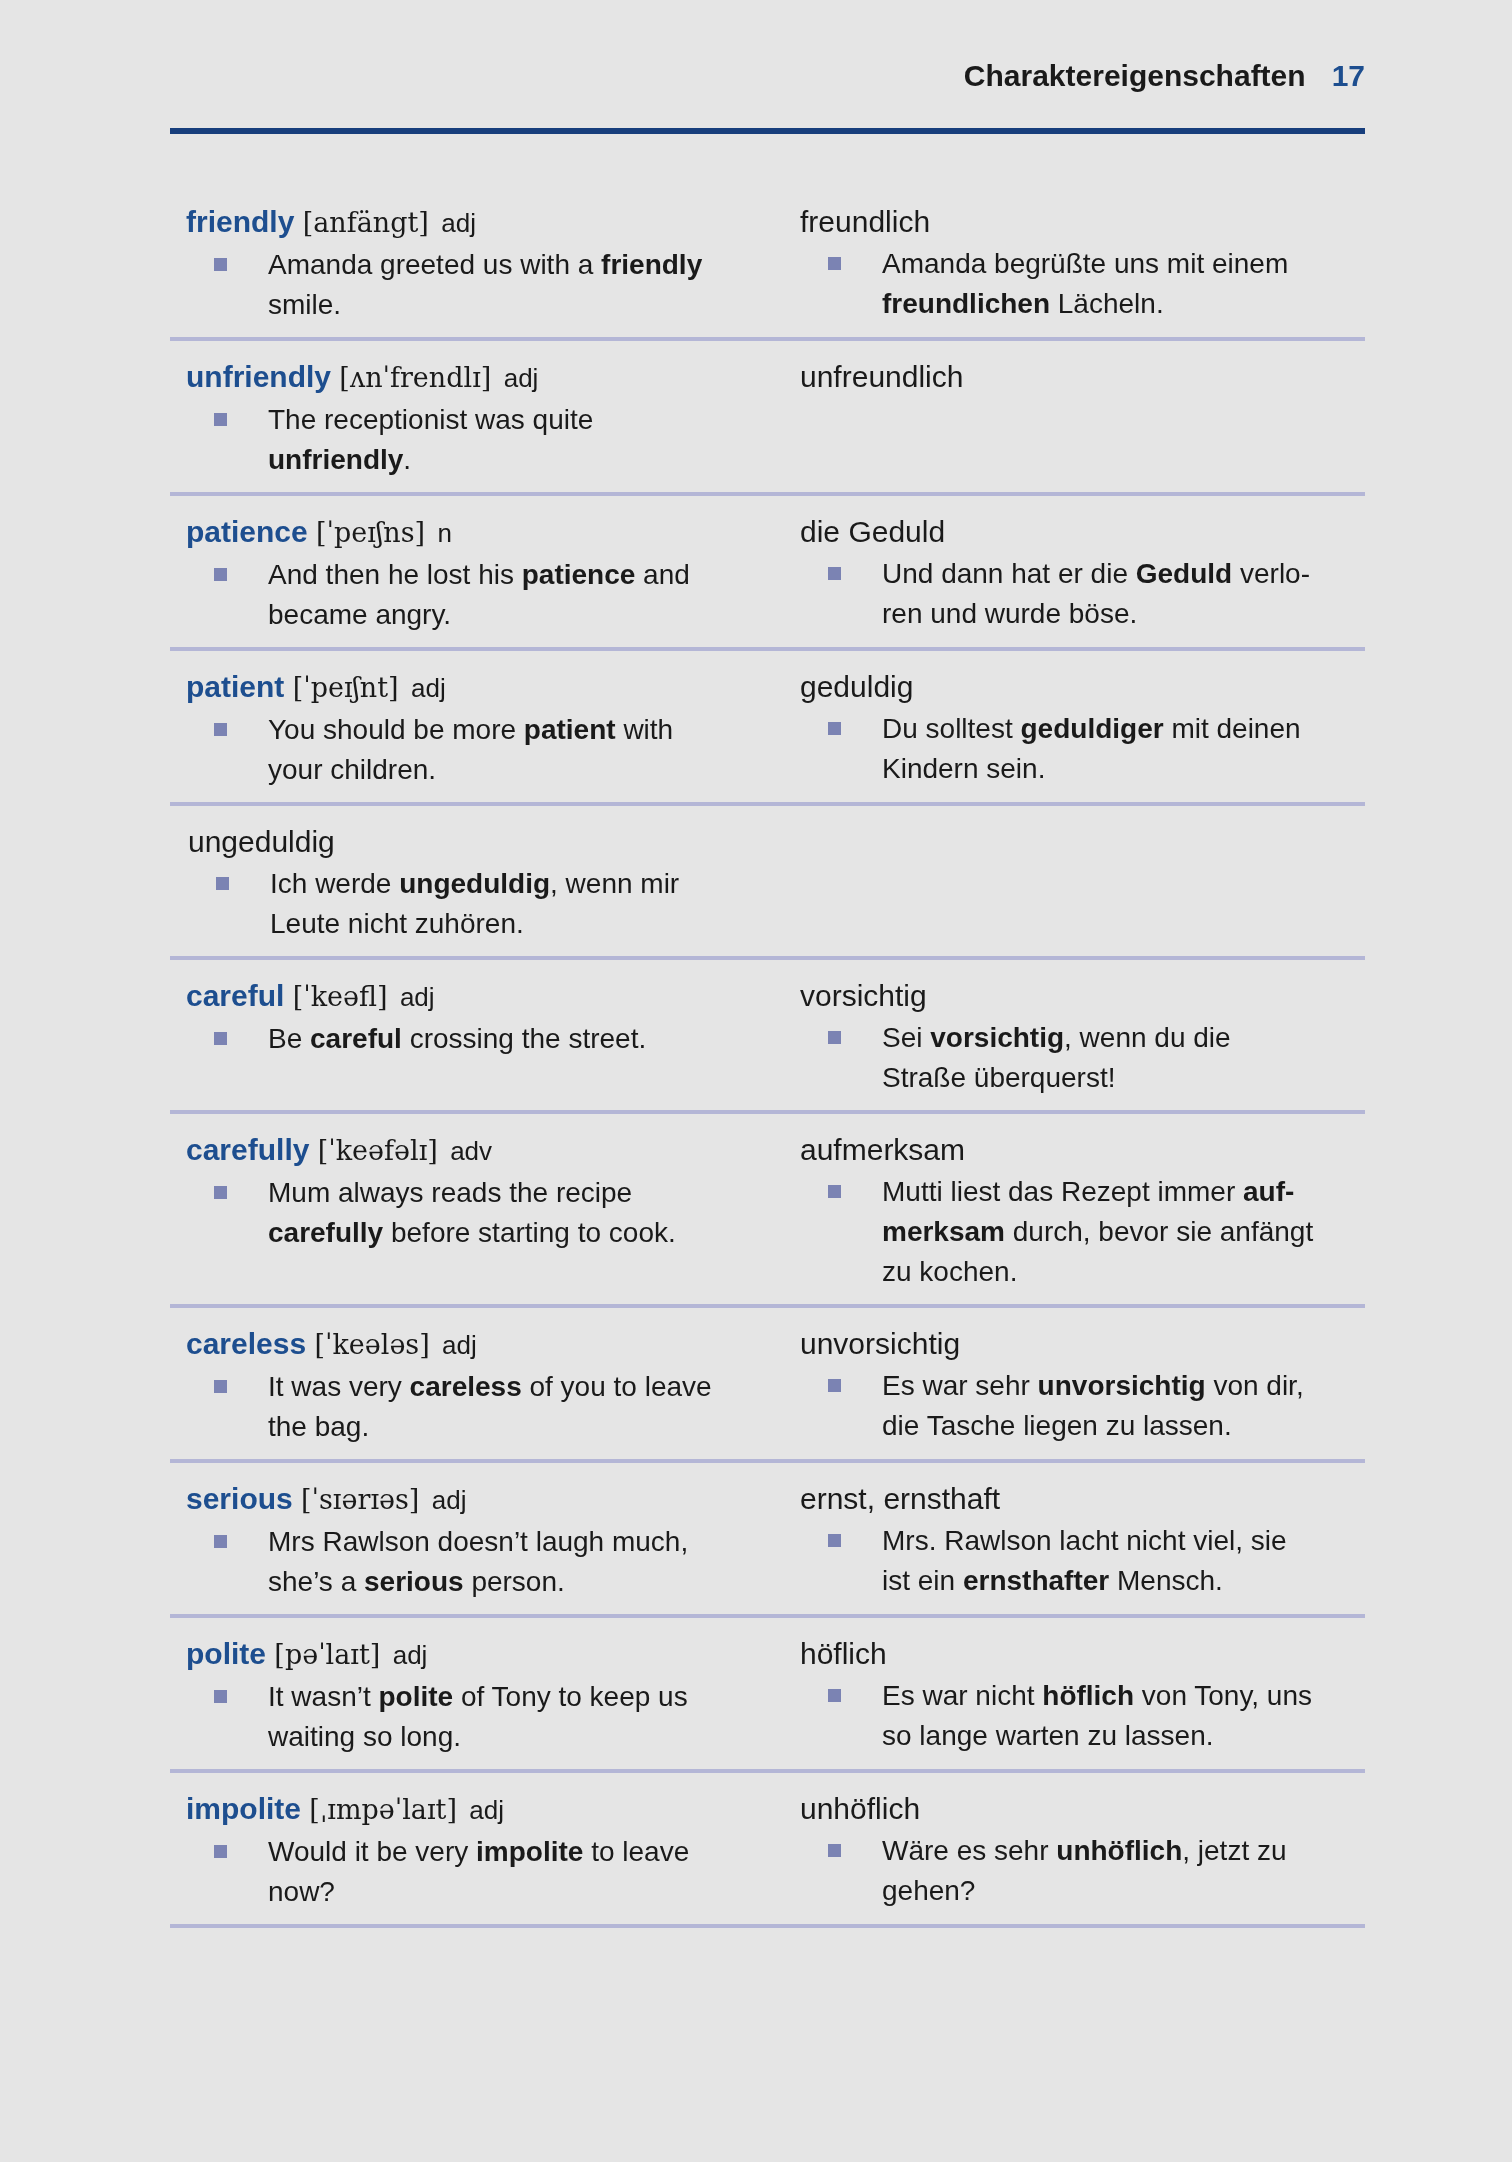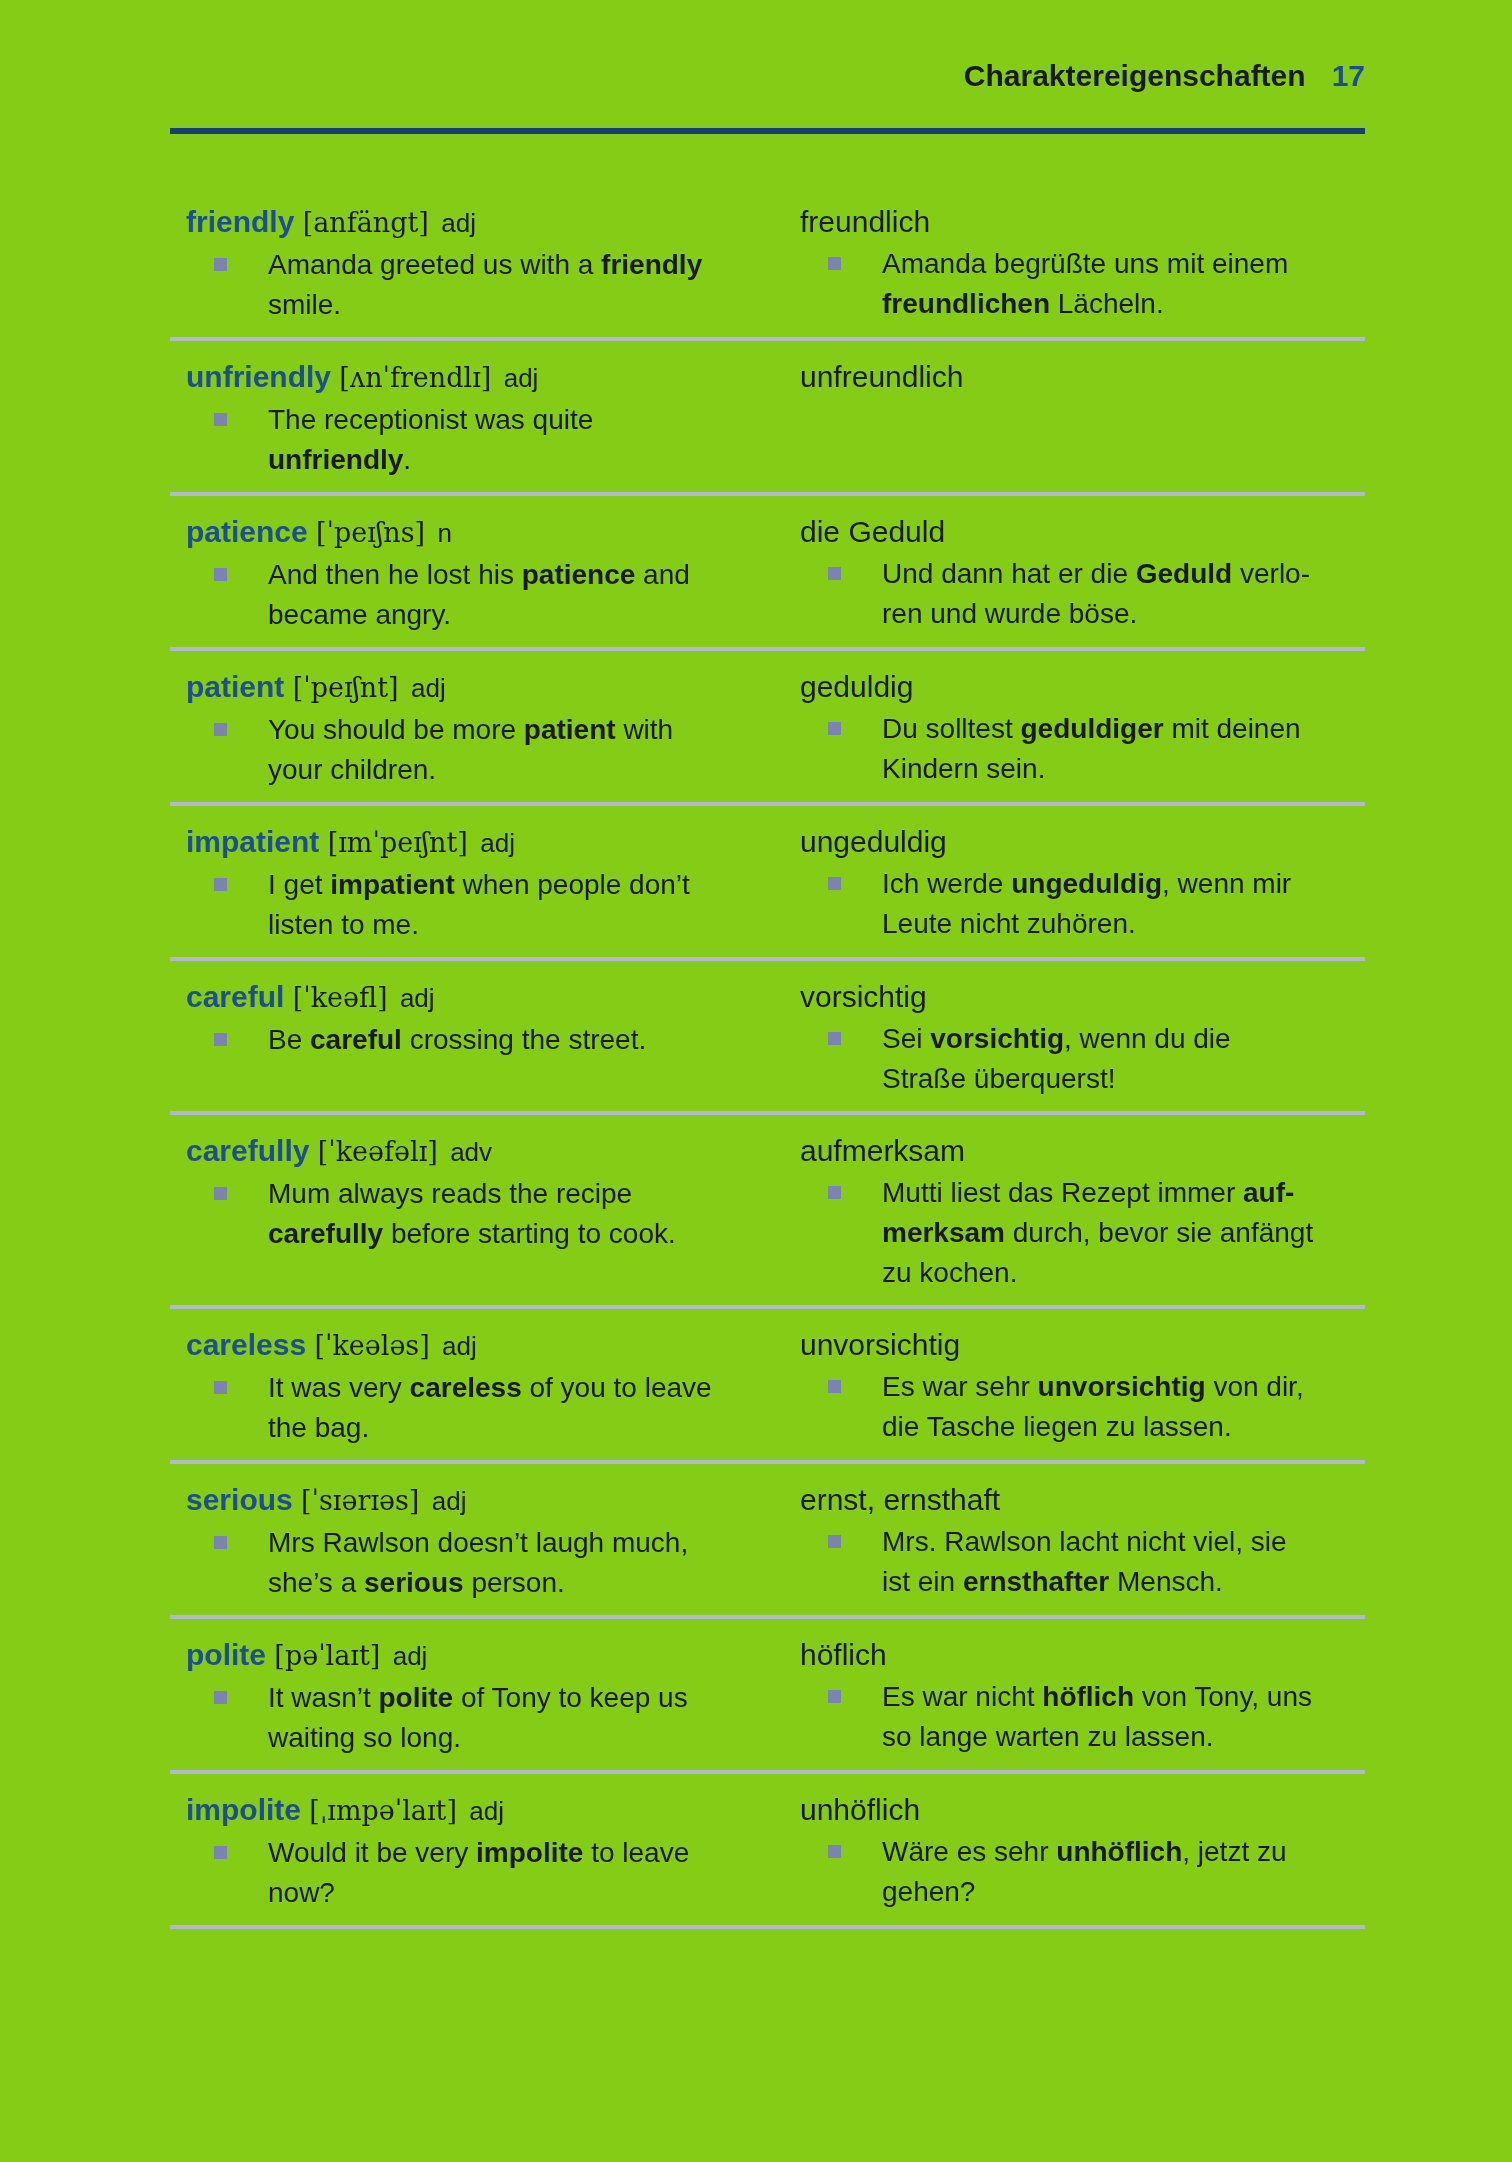--- a/index.html
+++ b/index.html
@@ -11,21 +11,21 @@
     width: 1512px;
     height: 2162px;
     font-family: "Liberation Sans", sans-serif;
     color: #1a1a1a;
     position: relative;
   }
   .page {
     position: relative;
     width: 1512px;
     height: 2162px;
-    background: #84cc16;
+    background: #e5e5e5;
     overflow: hidden;
   }
   .header {
     position: absolute;
     top: 58px;
     left: 170px;
     width: 1195px;
     text-align: right;
     font-size: 30px;
     font-weight: bold;
@@ -186,31 +186,20 @@
     <div class="col de-col">
       <div class="headline de-headline"><span class="b">geduldig</span></div>
       <div class="example">
         <span class="bullet"></span>
         <span class="ex-text"><span>Du solltest </span><span class="b">geduldiger</span><span> mit deinen Kindern sein.</span></span>
       </div>
     </div>
   </div>
 
   <div class="row">
-    <div class="col en-col">
-      <div class="headline">
-        <span class="headword">impatient</span>
-        <span class="pron">[ɪmˈpeɪʃnt]</span>
-        <span class="pos">adj</span>
-      </div>
-      <div class="example">
-        <span class="bullet"></span>
-        <span class="ex-text"><span>I get </span><span class="b">impatient</span><span> when people don’t listen to me.</span></span>
-      </div>
-    </div>
     <div class="col de-col">
       <div class="headline de-headline"><span class="b">ungeduldig</span></div>
       <div class="example">
         <span class="bullet"></span>
         <span class="ex-text"><span>Ich werde </span><span class="b">ungeduldig</span><span>, wenn mir Leute nicht zuhören.</span></span>
       </div>
     </div>
   </div>
 
   <div class="row">

